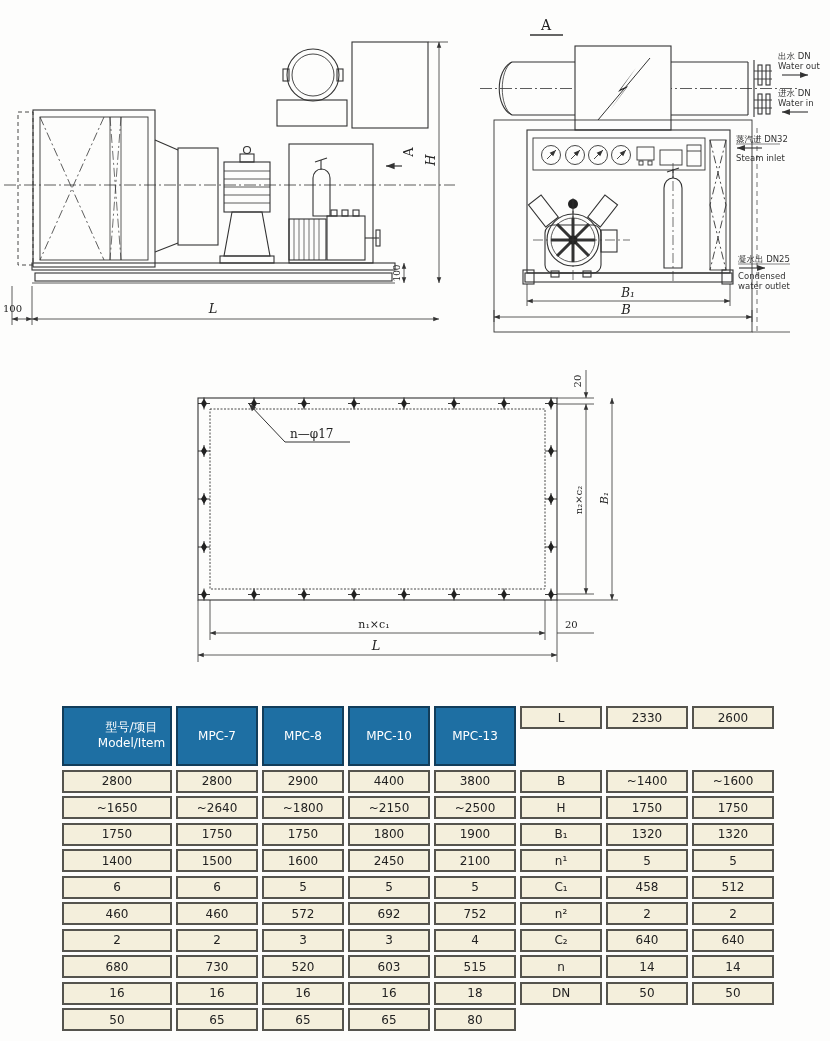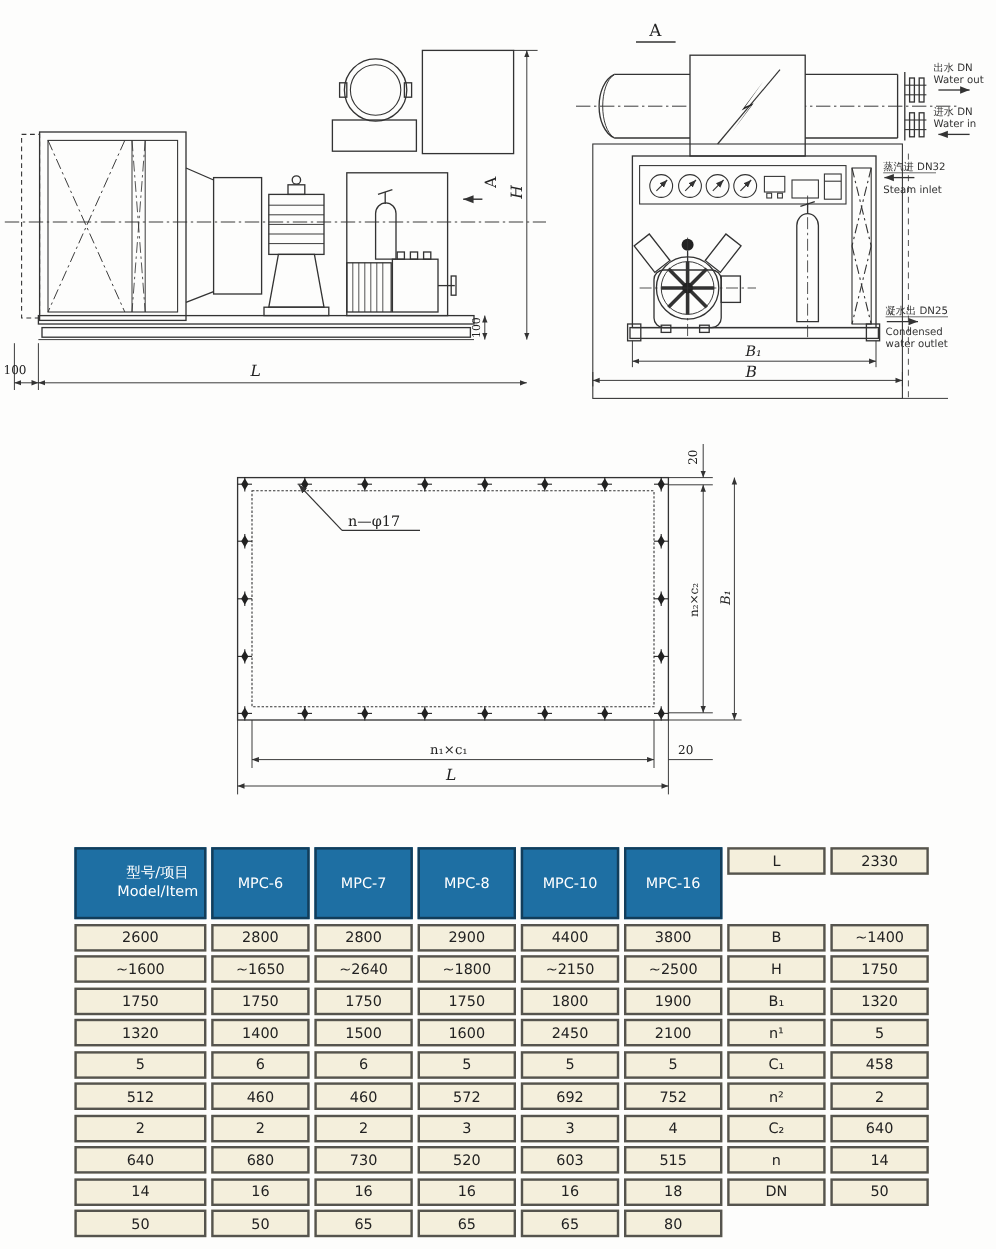--- a/index.html
+++ b/index.html
@@ -339,25 +339,24 @@
       <text font-size="13" font-style="italic" text-anchor="middle" x="376" y="650">L</text>
     </g>
   </g>
 </svg>
 
 <div class="tbl">
   <div class="hc first">
     <div>型号/项目</div>
     <div>Model/Item</div>
   </div>
-  <div class="hc">MPC-6</div>
   <div class="hc">MPC-7</div>
   <div class="hc">MPC-8</div>
   <div class="hc">MPC-10</div>
-  <div class="hc">MPC-16</div>
+  <div class="hc">MPC-13</div>
 
   <div class="dc">L</div>
   <div class="dc">2330</div>
   <div class="dc">2600</div>
   <div class="dc">2800</div>
   <div class="dc">2800</div>
   <div class="dc">2900</div>
   <div class="dc">4400</div>
   <div class="dc">3800</div>
 

